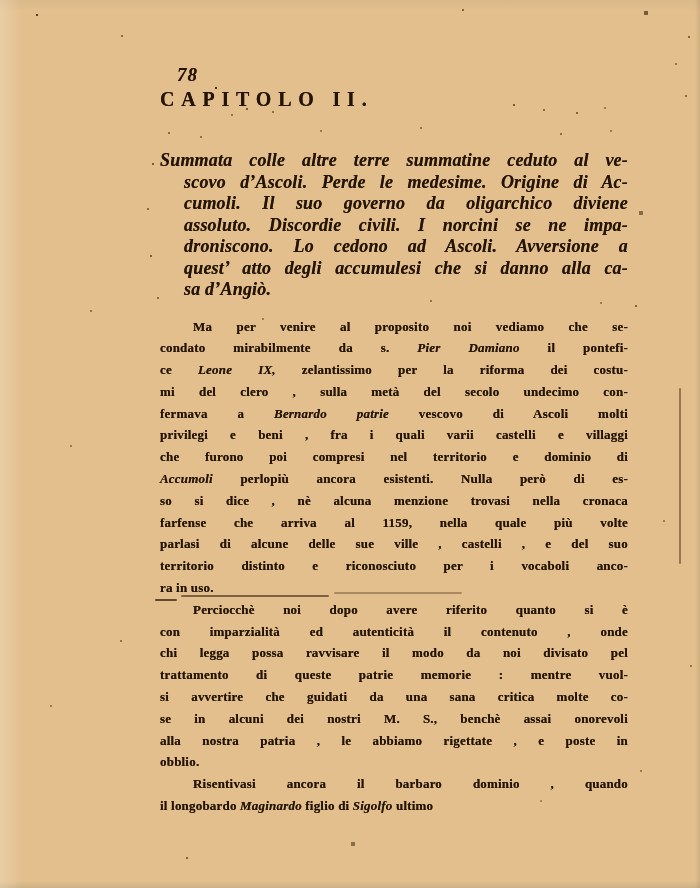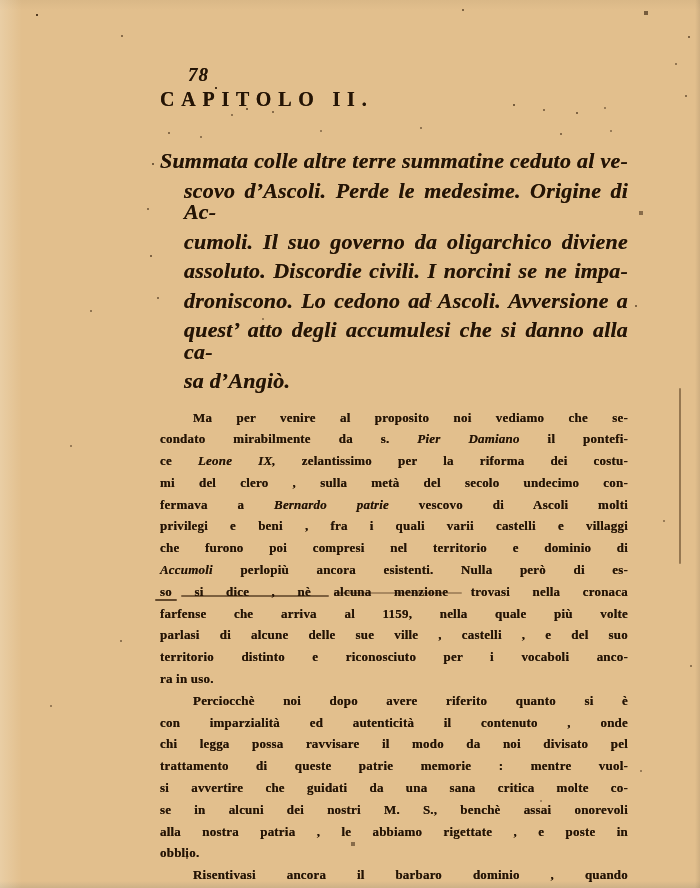--- a/index.html
+++ b/index.html
@@ -11,21 +11,21 @@
     background-image:
       linear-gradient(to right, rgba(255,250,235,.25) 0px, rgba(255,250,235,0) 22px),
       linear-gradient(to left, rgba(90,75,55,.14) 0px, rgba(90,75,55,0) 5px),
       linear-gradient(to top, rgba(150,140,118,.28) 0px, rgba(150,140,118,0) 7px),
       linear-gradient(to bottom, rgba(120,100,70,.08) 0px, rgba(120,100,70,0) 10px);
     overflow:hidden;
     font-family:"Liberation Serif","DejaVu Serif",serif;
     color:#241405;
   }
   .pageno{
-    position:absolute;left:188px;top:64px;
+    position:absolute;left:177px;top:64px;
     font-size:19px;font-style:italic;font-weight:700;
     letter-spacing:1px;
     text-shadow:0 0 .5px rgba(36,20,5,.7);
   }
   .heading{
     position:absolute;left:160px;top:88px;width:468px;
     text-align:left;
     font-size:20px;font-weight:700;
     letter-spacing:.34em;
     text-shadow:0 0 .5px rgba(36,20,5,.8);
@@ -36,24 +36,24 @@
   }
   .line{
     text-align:justify;
     text-align-last:justify;
     text-shadow:0 0 .45px rgba(36,20,5,.75);
     letter-spacing:.2px;
   }
   .line.last{text-align-last:left;}
   .summary{
     font-style:italic;font-weight:700;
-    font-size:22px;line-height:21.5px;
+    font-size:18px;line-height:21.5px;
     margin-bottom:15px;
   }
-  .summary .line.ind{padding-left:24px;margin-top:8px;}
+  .summary .line.ind{padding-left:24px;}
   .body{font-size:13px;font-weight:600;line-height:21.8px;}
   .para .line.first{text-indent:33px;}
   
   .artifact{position:absolute;background:rgba(56,33,12,.75);border-radius:1px;}
   .art-vline{left:679px;top:388px;width:2px;height:176px;background:rgba(72,48,22,.5);}
   .art-dash1{left:155px;top:599px;width:22px;height:2px;}
   .art-dash2{left:181px;top:595px;width:148px;height:2px;opacity:.8;}
   .art-dash3{left:334px;top:592px;width:128px;height:2px;opacity:.45;}
   .speckles{
     position:absolute;left:0;top:0;width:2px;height:2px;background:transparent;

